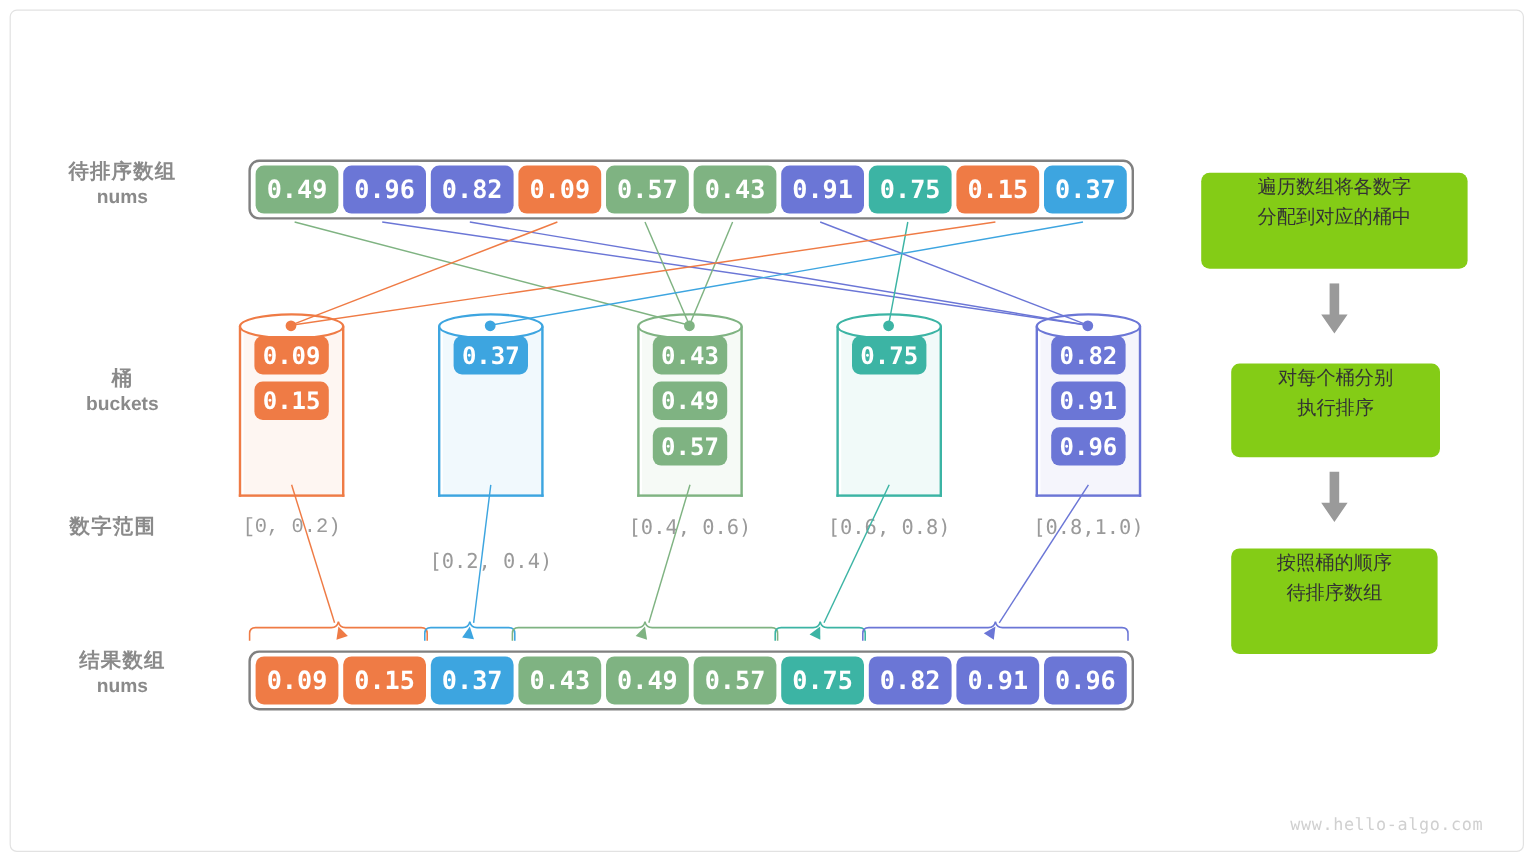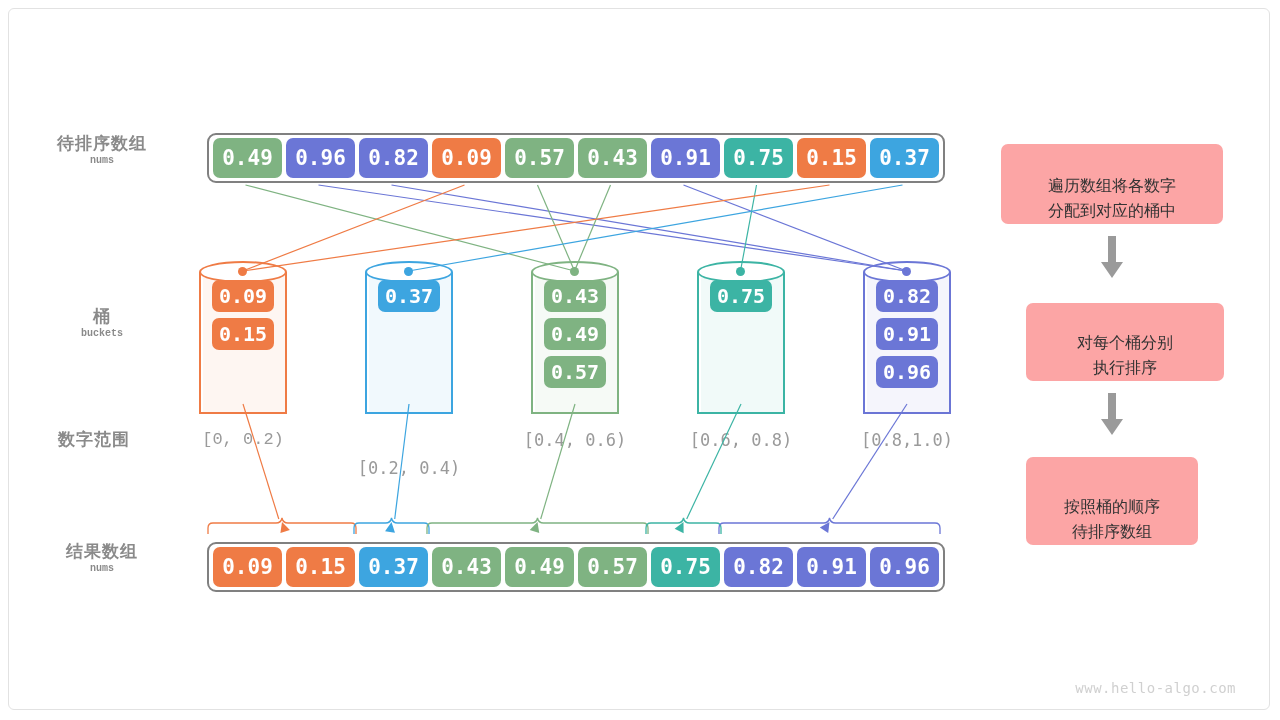--- a/index.html
+++ b/index.html
@@ -16,21 +16,21 @@
     border:1px solid #e2e2e2; border-radius:6px; box-sizing:border-box;
     background:#fff;
   }
 
   
   .rowlabel {
     position:absolute; text-align:center; color:#8a8a8a;
     font-weight:bold; line-height:1.32;
   }
   .rowlabel .cn { font-size:17px; letter-spacing:1px; display:block; }
-  .rowlabel .en { font-size:10px; font-family:Liberation Mono, monospace; display:block; }
+  .rowlabel .en { font-size:16px; font-family:Liberation Sans, sans-serif; display:block; }
 
   
   .array {
     position:absolute; box-sizing:border-box;
     border:2.5px solid #808080; border-radius:9px;
     background:#fff; display:flex; align-items:center;
     padding:4px; gap:4px;
   }
   .cell {
     flex:0 0 auto; display:flex; align-items:center; justify-content:center;
@@ -82,23 +82,23 @@
     position:absolute; width:9px; height:9px; border-radius:50%;
     left:39px; top:-5px;
   }
 
   
   svg.overlay { position:absolute; left:0; top:0; width:1280px; height:720px; pointer-events:none; }
 
   
   .flowbox {
     position:absolute; box-sizing:border-box;
-    background:#fca5a5; border-radius:7px;
+    background:#84cc16; border-radius:7px;
     color:#333; font-size:16px; line-height:1.55;
-    display:flex; align-items:flex-end; justify-content:center; text-align:center;
+    display:flex; align-items:flex-start; justify-content:center; text-align:center;
   }
   .flowbox span { display:block; }
   .flowarrow { position:absolute; width:26px; color:#9a9a9a; }
 
   .watermark {
     position:absolute; right:44px; bottom:24px;
     color:#d0d0d0; font-size:14px;
     font-family:"DejaVu Sans Mono","Liberation Mono",monospace;
     letter-spacing:0.5px;
   }
@@ -253,21 +253,21 @@
       <div>
         <span>遍历数组将各数字</span>
         <span>分配到对应的桶中</span>
       </div>
     </div>
     <div class="flowarrow" style="left:1099px; top:236px;">
       <svg width="26" height="44" viewBox="0 0 26 44">
         <path d="M9 0 h8 v26 h7 L13 42 L2 26 h7 z" fill="#9a9a9a"></path>
       </svg>
     </div>
-    <div class="flowbox" style="left:1026px; top:303px; width:198px; height:78px;">
+    <div class="flowbox" style="left:1026px; top:303px; width:174px; height:78px;">
       <div>
         <span>对每个桶分别</span>
         <span>执行排序</span>
       </div>
     </div>
     <div class="flowarrow" style="left:1099px; top:393px;">
       <svg width="26" height="44" viewBox="0 0 26 44">
         <path d="M9 0 h8 v26 h7 L13 42 L2 26 h7 z" fill="#9a9a9a"></path>
       </svg>
     </div>

